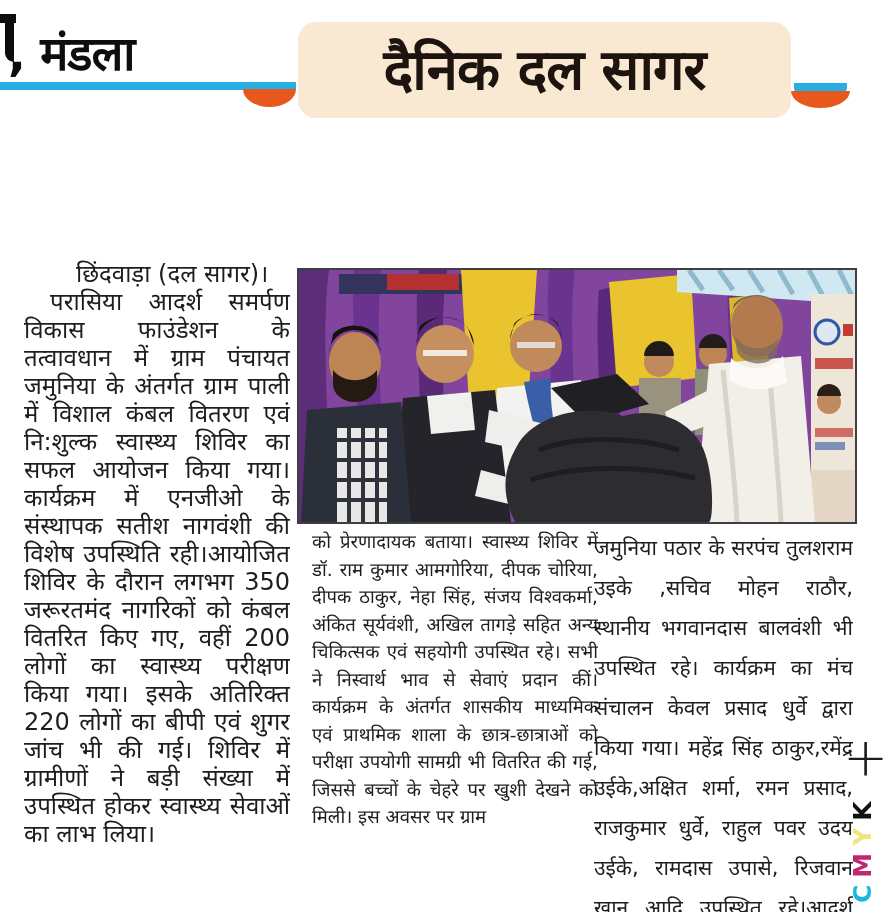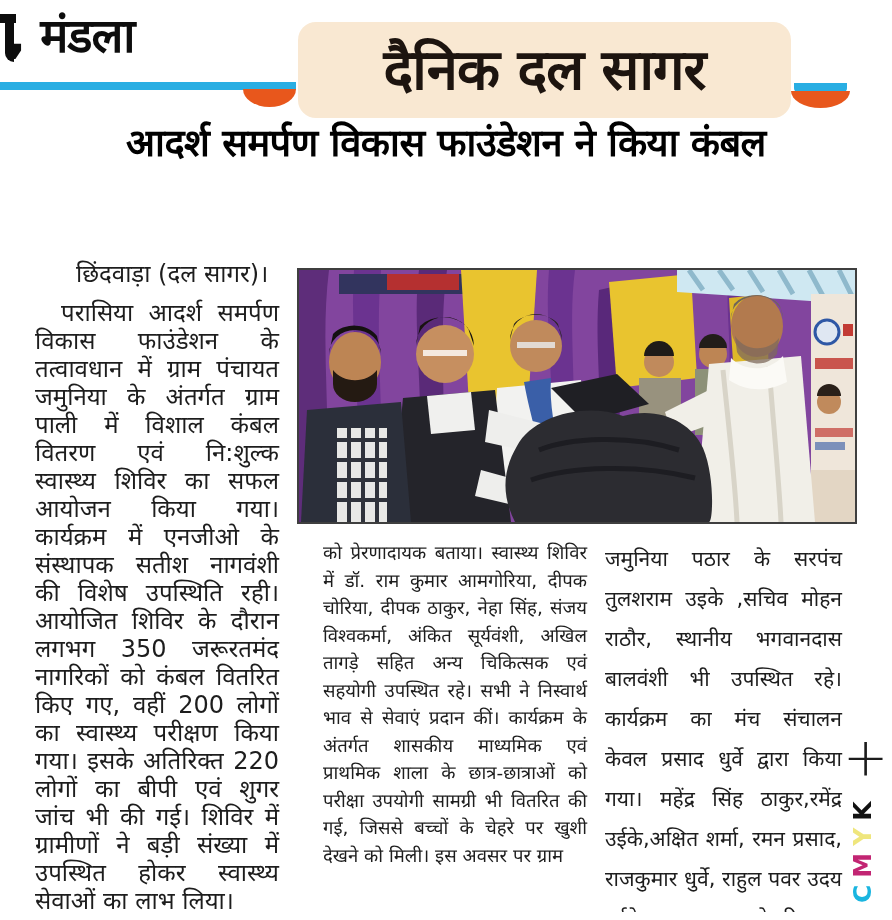--- a/index.html
+++ b/index.html
@@ -10,21 +10,21 @@
     font-family: "DejaVu Sans", sans-serif;
   }
   #page {
     position: relative;
     width: 892px; height: 920px;
     background: #ffffff;
   }
 
   
   .region-label {
-    position: absolute; left: 8px; top: 2px;
+    position: absolute; left: 8px; top: 20px;
     font-size: 47px; font-weight: 800; color: #0d0d0d;
     letter-spacing: -1px; white-space: nowrap;
   }
   .glyph-fragment {
     position: absolute; left: 0; top: 14px;
     width: 16px; height: 48px;
   }
   .glyph-fragment .bar { position: absolute; left: 0; top: 0; width: 16px; height: 9px; background: #0d0d0d; }
   .glyph-fragment .stem { position: absolute; left: 5px; top: 6px; width: 9px; height: 42px; background: #0d0d0d; border-bottom-left-radius: 10px; }
 
@@ -80,21 +80,21 @@
     position: absolute;
     font-size: 24px; line-height: 28px;
     color: var(--body-text, #1d1d1d);
     text-align: justify;
     font-weight: 500;
   }
   .col-1 { left: 24px;  top: 260px; width: 266px; height: 652px; overflow: hidden; }
   .col-2 { left: 312px; top: 528px; width: 286px; height: 384px; overflow: hidden; font-size: 18.5px; line-height: 27.5px; }
   .col-3 { left: 594px; top: 528px; width: 259px; height: 384px; overflow: hidden; font-size: 21px; line-height: 40px; }
   .dateline { padding-left: 52px; text-align: left; }
-  .para { margin: 11px; text-indent: 26px; }
+  .para { margin: 0; text-indent: 26px; }
   .para.noindent { text-indent: 0; }
 
   
   .photo {
     position: absolute; left: 297px; top: 268px;
     width: 556px; height: 252px;
     border: 2px solid #3f3f3f;
     box-sizing: content-box;
     background: #8a4ba6;
   }
@@ -131,21 +131,20 @@
 
   <div class="rule-cyan"></div>
   <div class="orange-left"></div>
   <div class="masthead-box">
     <div class="masthead-title">दैनिक दल सागर</div>
   </div>
   <div class="cyan-right"></div>
   <div class="orange-right"></div>
 
   <div class="headline">
-    <div>आदर्श समर्पण विकास फाउंडेशन ने किया कंबल</div>
   </div>
 
   <div class="col col-1">
     <div class="dateline">छिंदवाड़ा (दल सागर)।</div>
     <p class="para">परासिया आदर्श समर्पण विकास फाउंडेशन के तत्वावधान में ग्राम पंचायत जमुनिया के अंतर्गत ग्राम पाली में विशाल कंबल वितरण एवं नि:शुल्क स्वास्थ्य शिविर का सफल आयोजन किया गया। कार्यक्रम में एनजीओ के संस्थापक सतीश नागवंशी की विशेष उपस्थिति रही।आयोजित शिविर के दौरान लगभग 350 जरूरतमंद नागरिकों को कंबल वितरित किए गए, वहीं 200 लोगों का स्वास्थ्य परीक्षण किया गया। इसके अतिरिक्त 220 लोगों का बीपी एवं शुगर जांच भी की गई। शिविर में ग्रामीणों ने बड़ी संख्या में उपस्थित होकर स्वास्थ्य सेवाओं का लाभ लिया।</p>
   </div>
 
   <div class="photo">
     <svg viewBox="0 0 556 252" width="556" height="252">
 

